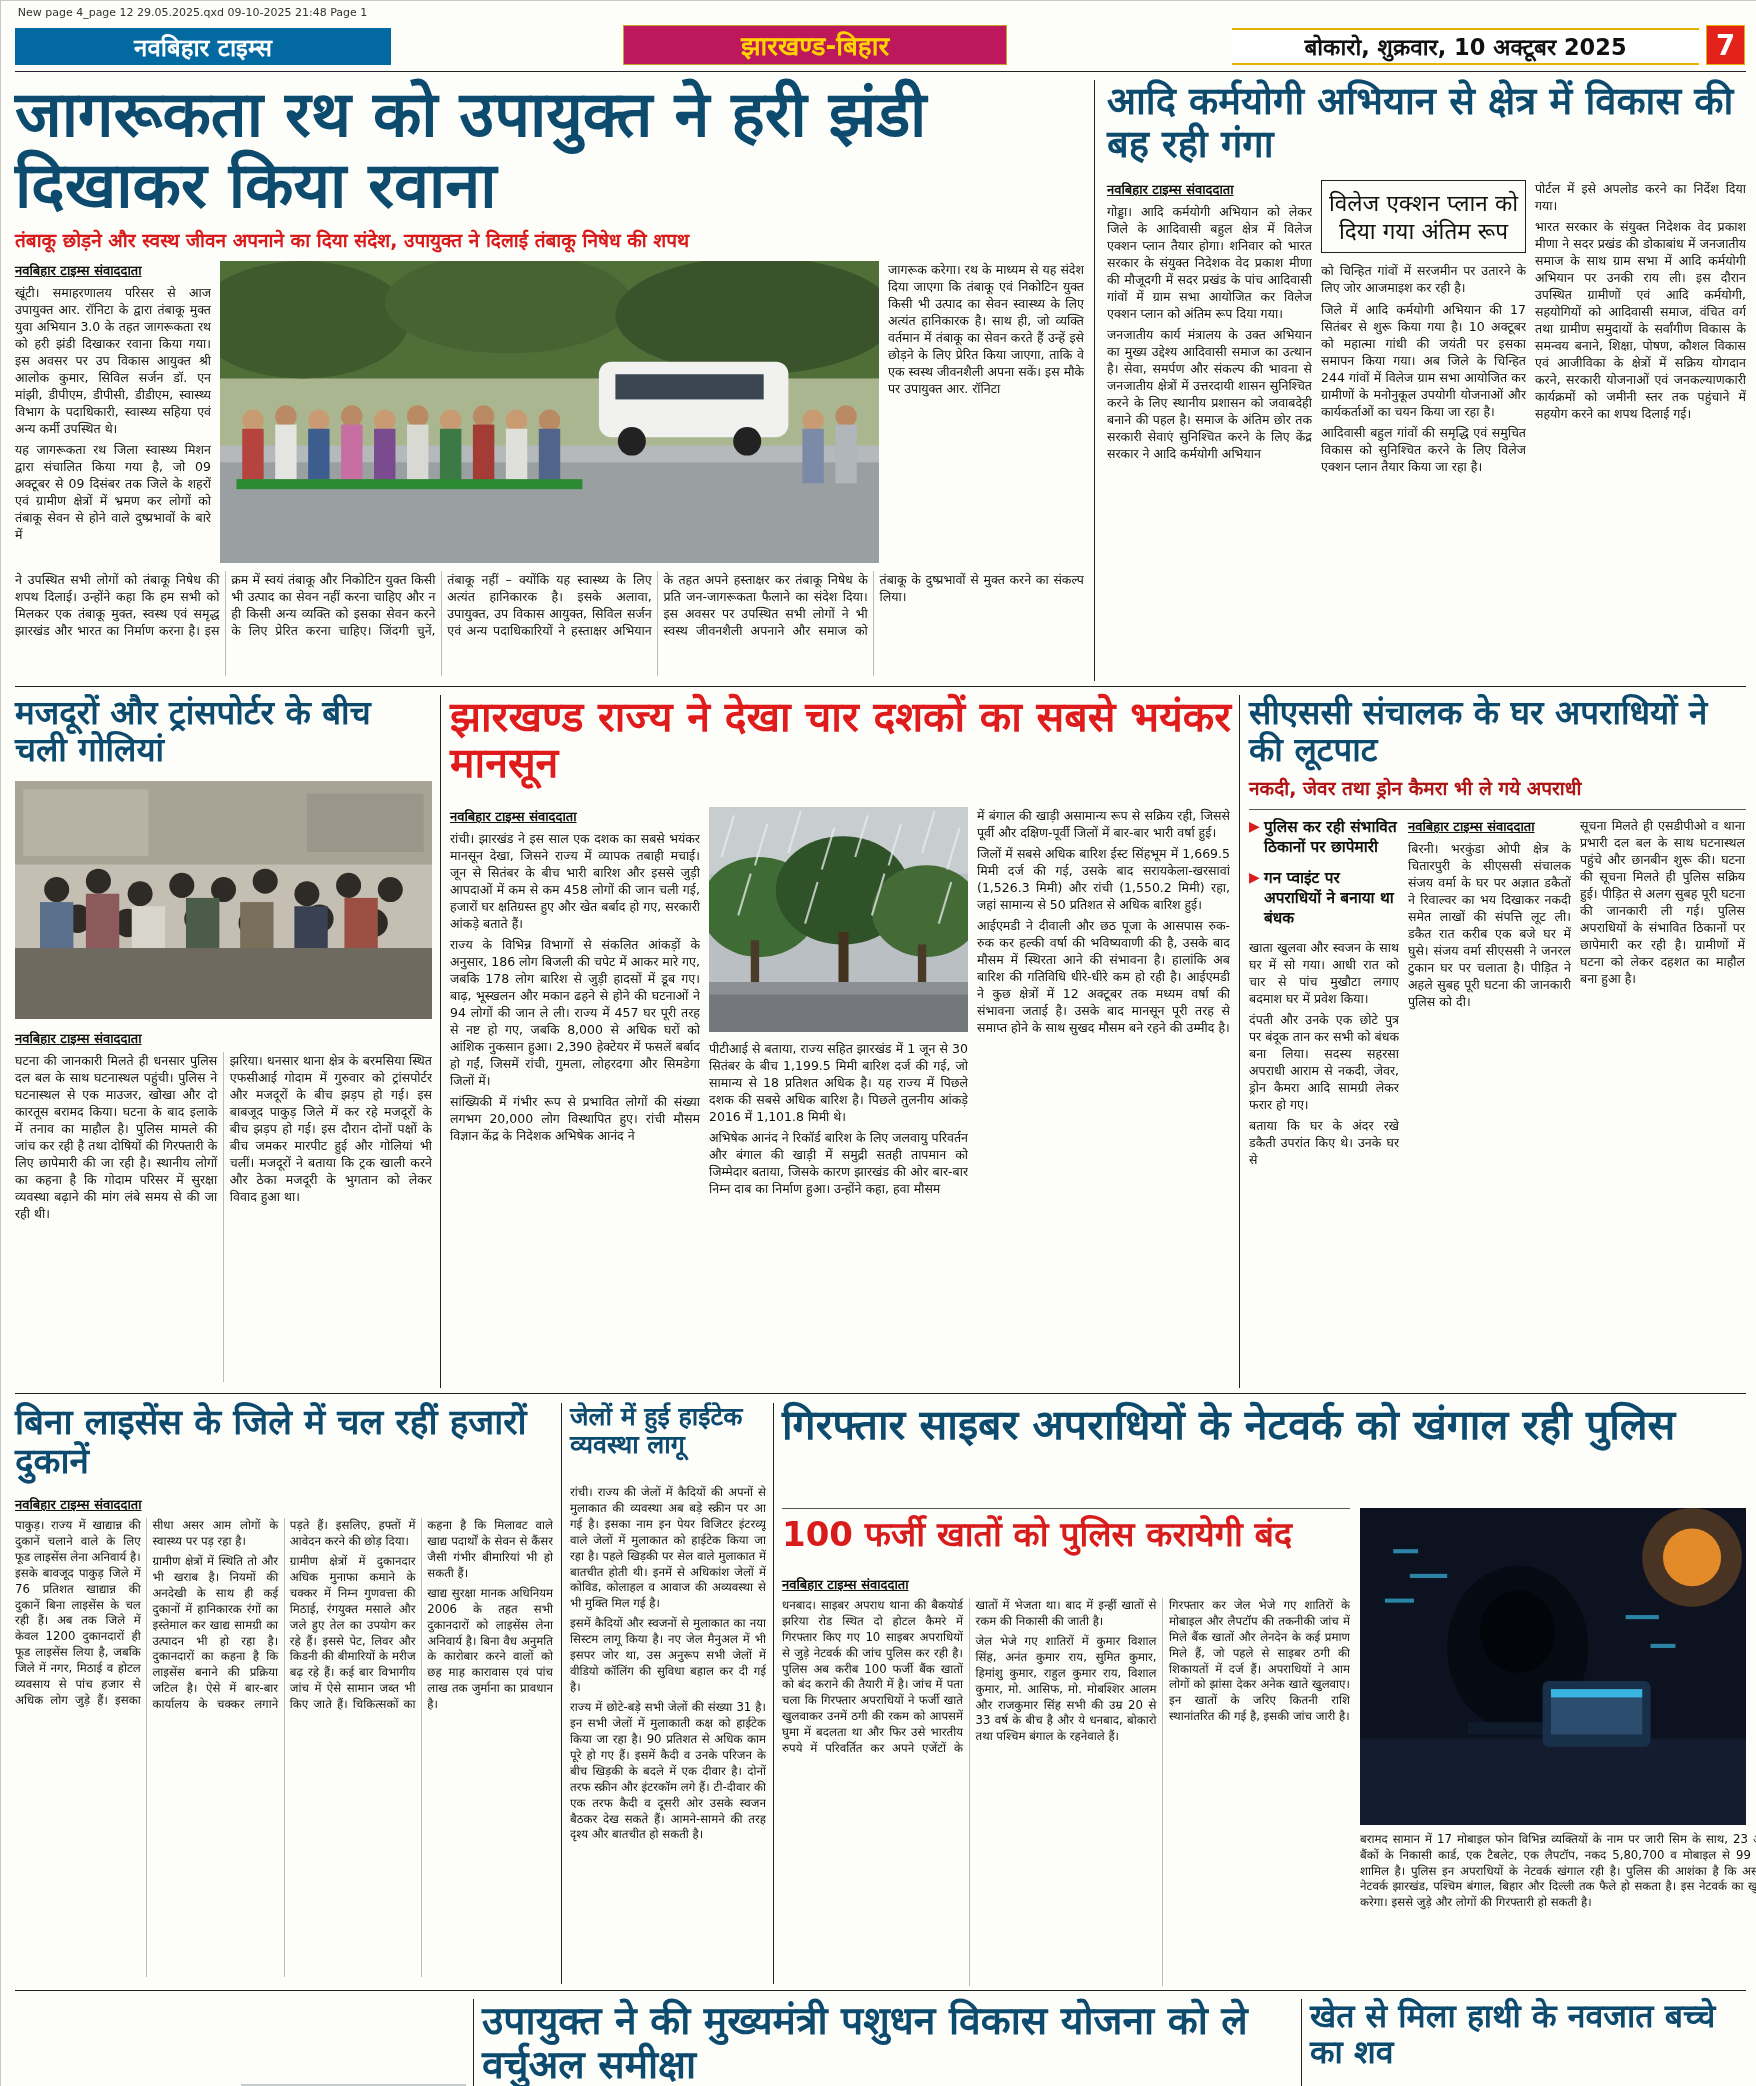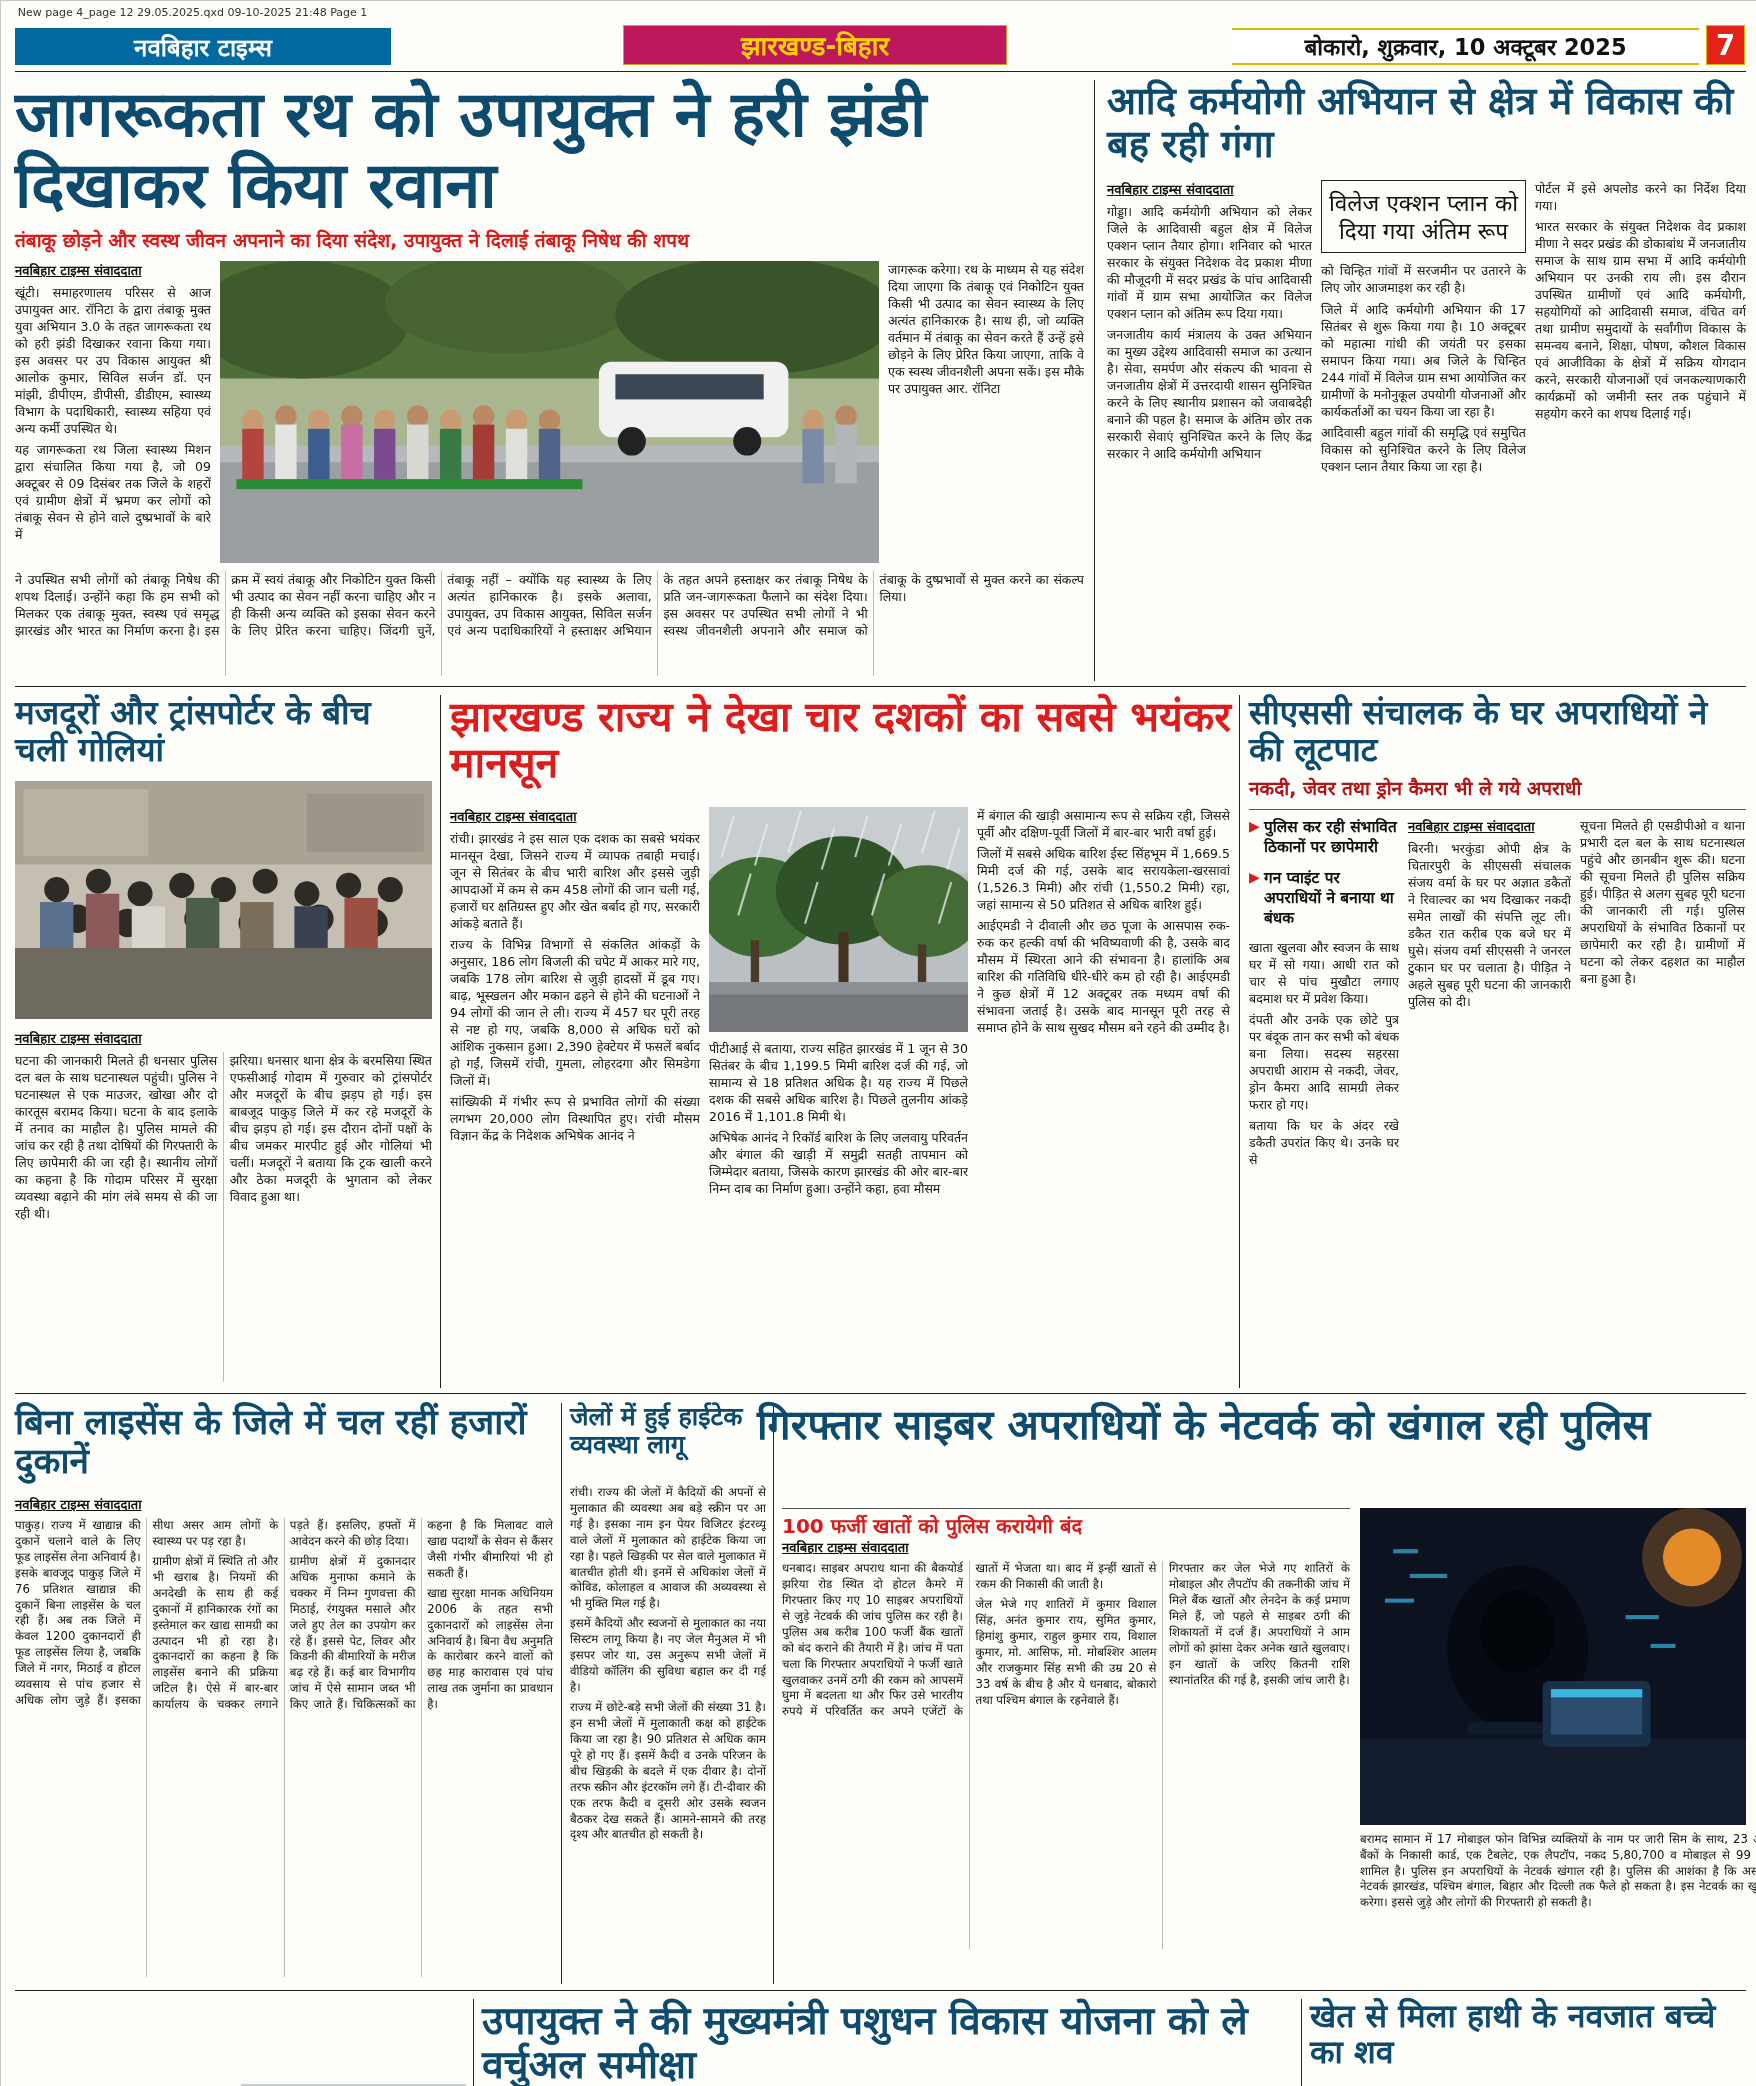--- a/index.html
+++ b/index.html
@@ -276,24 +276,24 @@
 
   <div class="abs hl" style="left:569px;top:1402px;width:196px;font-size:25px">जेलों में हुई हाईटेक व्यवस्था लागू</div>
   <div class="abs bt" style="left:569px;top:1484px;width:196px;height:498px;font-size:11.7px">
       <p>रांची। राज्य की जेलों में कैदियों की अपनों से मुलाकात की व्यवस्था अब बड़े स्क्रीन पर आ गई है। इसका नाम इन पेयर विजिटर इंटरव्यू वाले जेलों में मुलाकात को हाईटेक किया जा रहा है। पहले खिड़की पर सेल वाले मुलाकात में बातचीत होती थी। इनमें से अधिकांश जेलों में कोविड, कोलाहल व आवाज की अव्यवस्था से भी मुक्ति मिल गई है।</p>
       <p>इसमें कैदियों और स्वजनों से मुलाकात का नया सिस्टम लागू किया है। नए जेल मैनुअल में भी इसपर जोर था, उस अनुरूप सभी जेलों में वीडियो कॉलिंग की सुविधा बहाल कर दी गई है।</p>
       <p>राज्य में छोटे-बड़े सभी जेलों की संख्या 31 है। इन सभी जेलों में मुलाकाती कक्ष को हाईटेक किया जा रहा है। 90 प्रतिशत से अधिक काम पूरे हो गए हैं। इसमें कैदी व उनके परिजन के बीच खिड़की के बदले में एक दीवार है। दोनों तरफ स्क्रीन और इंटरकॉम लगे हैं। टी-दीवार की एक तरफ कैदी व दूसरी ओर उसके स्वजन बैठकर देख सकते हैं। आमने-सामने की तरह दृश्य और बातचीत हो सकती है।</p>
     </div>
 
   <div class="abs vline" style="left:772px;top:1402px;height:581px"></div>
 
-  <div class="abs hl" style="left:756px;top:1402px;width:963px;font-size:41px">गिरफ्तार साइबर अपराधियों के नेटवर्क को खंगाल रही पुलिस</div>
+  <div class="abs hl" style="left:781px;top:1402px;width:963px;font-size:41px">गिरफ्तार साइबर अपराधियों के नेटवर्क को खंगाल रही पुलिस</div>
 
   <div class="abs" style="left:781px;top:1507px;width:568px;height:476px;border-top:0.8px solid #555;padding-top:5.8px">
-    <div class="hl" style="font-size:20px;color:#d81b1b;margin-bottom:1px">100 फर्जी खातों को पुलिस करायेगी बंद</div>
+    <div class="hl" style="font-size:34px;color:#d81b1b;margin-bottom:22px">100 फर्जी खातों को पुलिस करायेगी बंद</div>
     <span class="byline">नवबिहार टाइम्स संवाददाता</span>
     <div class="bt cols3" style="height:388px;font-size:11.7px">
         <p>धनबाद। साइबर अपराध थाना की बैकयोर्ड झरिया रोड स्थित दो होटल कैमरे में गिरफ्तार किए गए 10 साइबर अपराधियों से जुड़े नेटवर्क की जांच पुलिस कर रही है। पुलिस अब करीब 100 फर्जी बैंक खातों को बंद कराने की तैयारी में है। जांच में पता चला कि गिरफ्तार अपराधियों ने फर्जी खाते खुलवाकर उनमें ठगी की रकम को आपसमें घुमा में बदलता था और फिर उसे भारतीय रुपये में परिवर्तित कर अपने एजेंटों के खातों में भेजता था। बाद में इन्हीं खातों से रकम की निकासी की जाती है।</p>
         <p>जेल भेजे गए शातिरों में कुमार विशाल सिंह, अनंत कुमार राय, सुमित कुमार, हिमांशु कुमार, राहुल कुमार राय, विशाल कुमार, मो. आसिफ, मो. मोबश्शिर आलम और राजकुमार सिंह सभी की उम्र 20 से 33 वर्ष के बीच है और ये धनबाद, बोकारो तथा पश्चिम बंगाल के रहनेवाले हैं।</p>
         <p>गिरफ्तार कर जेल भेजे गए शातिरों के मोबाइल और लैपटॉप की तकनीकी जांच में मिले बैंक खातों और लेनदेन के कई प्रमाण मिले हैं, जो पहले से साइबर ठगी की शिकायतों में दर्ज हैं। अपराधियों ने आम लोगों को झांसा देकर अनेक खाते खुलवाए। इन खातों के जरिए कितनी राशि स्थानांतरित की गई है, इसकी जांच जारी है।</p>
       </div>
   </div>
 
   <div class="abs" style="left:1359px;top:1507px;width:444px;height:476px">
     <div class="ph" style="width:386px;height:317px">

